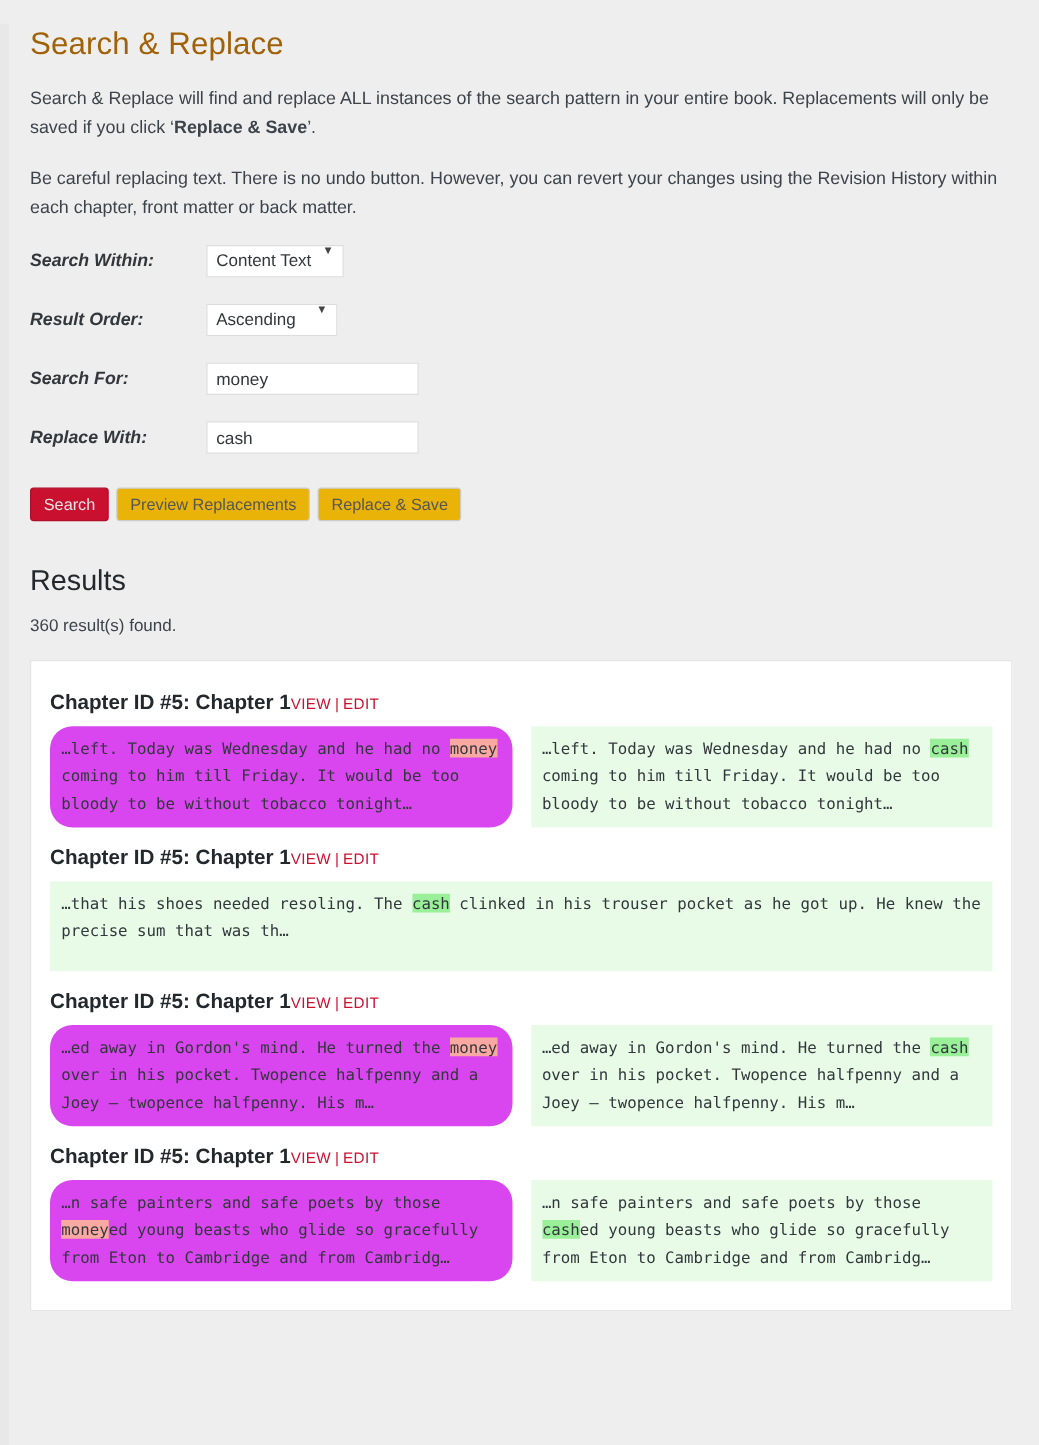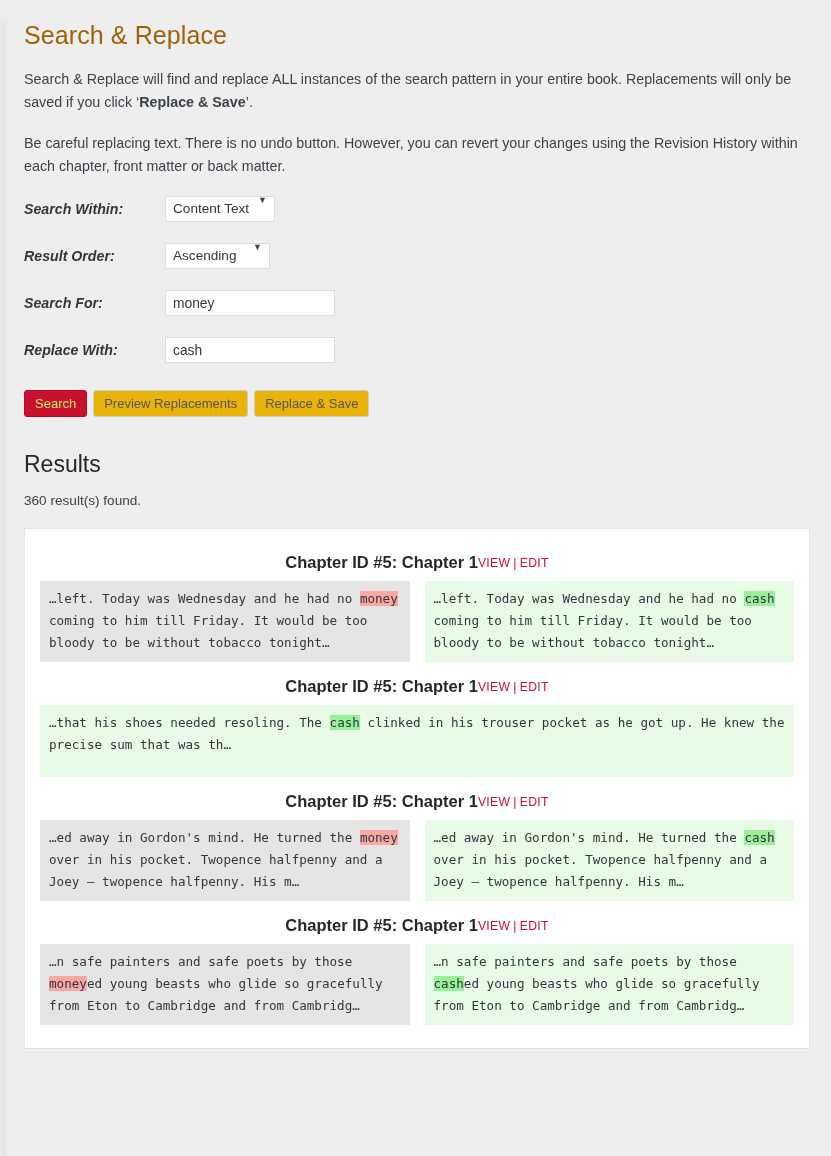--- a/index.html
+++ b/index.html
@@ -102,21 +102,21 @@
     padding: 0 10px;
     display: inline-flex;
     align-items: center;
     border-radius: 3px;
     cursor: pointer;
     white-space: nowrap;
   }
   .btn.primary {
     background: #c9102f;
     border: 1px solid #b10d29;
-    color: #bef264;
+    color: #e5e5e5;
     text-align: right;
   }
   .btn.secondary {
     background: #eab308;
     border: 1px solid #ccc;
     color: #555;
   }
 
   h2.results-title {
     font-size: 23px;
@@ -135,21 +135,21 @@
     border: 1px solid #e5e5e5;
     padding: 14px 15px 18px 15px;
     margin-right: 2px;
   }
   .result {
     padding: 10px 0 5px 0;
   }
   .result-head {
     display: flex;
     align-items: flex-end;
-    justify-content: center;
+    justify-content: flex-start;
     margin-bottom: 9px;
   }
   .result-head h3 {
     font-size: 16.5px;
     font-weight: 700;
     color: #23282d;
     margin: 0;
   }
   .actions {
     font-size: 12.2px;
@@ -172,21 +172,21 @@
   .pane {
     flex: 1 1 0;
     font-family: "DejaVu Sans Mono", monospace;
     font-size: 12.6px;
     line-height: 1.75;
     padding: 7px 9px 8px 9px;
     color: #32373c;
     min-height: 72px;
     word-break: break-word;
   }
-  .pane.before { background: #e5e5e5; }
+  .pane.before { background: #d946ef; border-radius: 18px; }
   .pane.after  { background: #e7fbe7; }
   .pane.before mark { background: #f9a9a2; color: #32373c; }
   .pane.after  mark { background: #99f099; color: #32373c; }
 </style>
 </head>
 <body>
 
 <div id="page">
   <div class="leftrail"></div>
 

